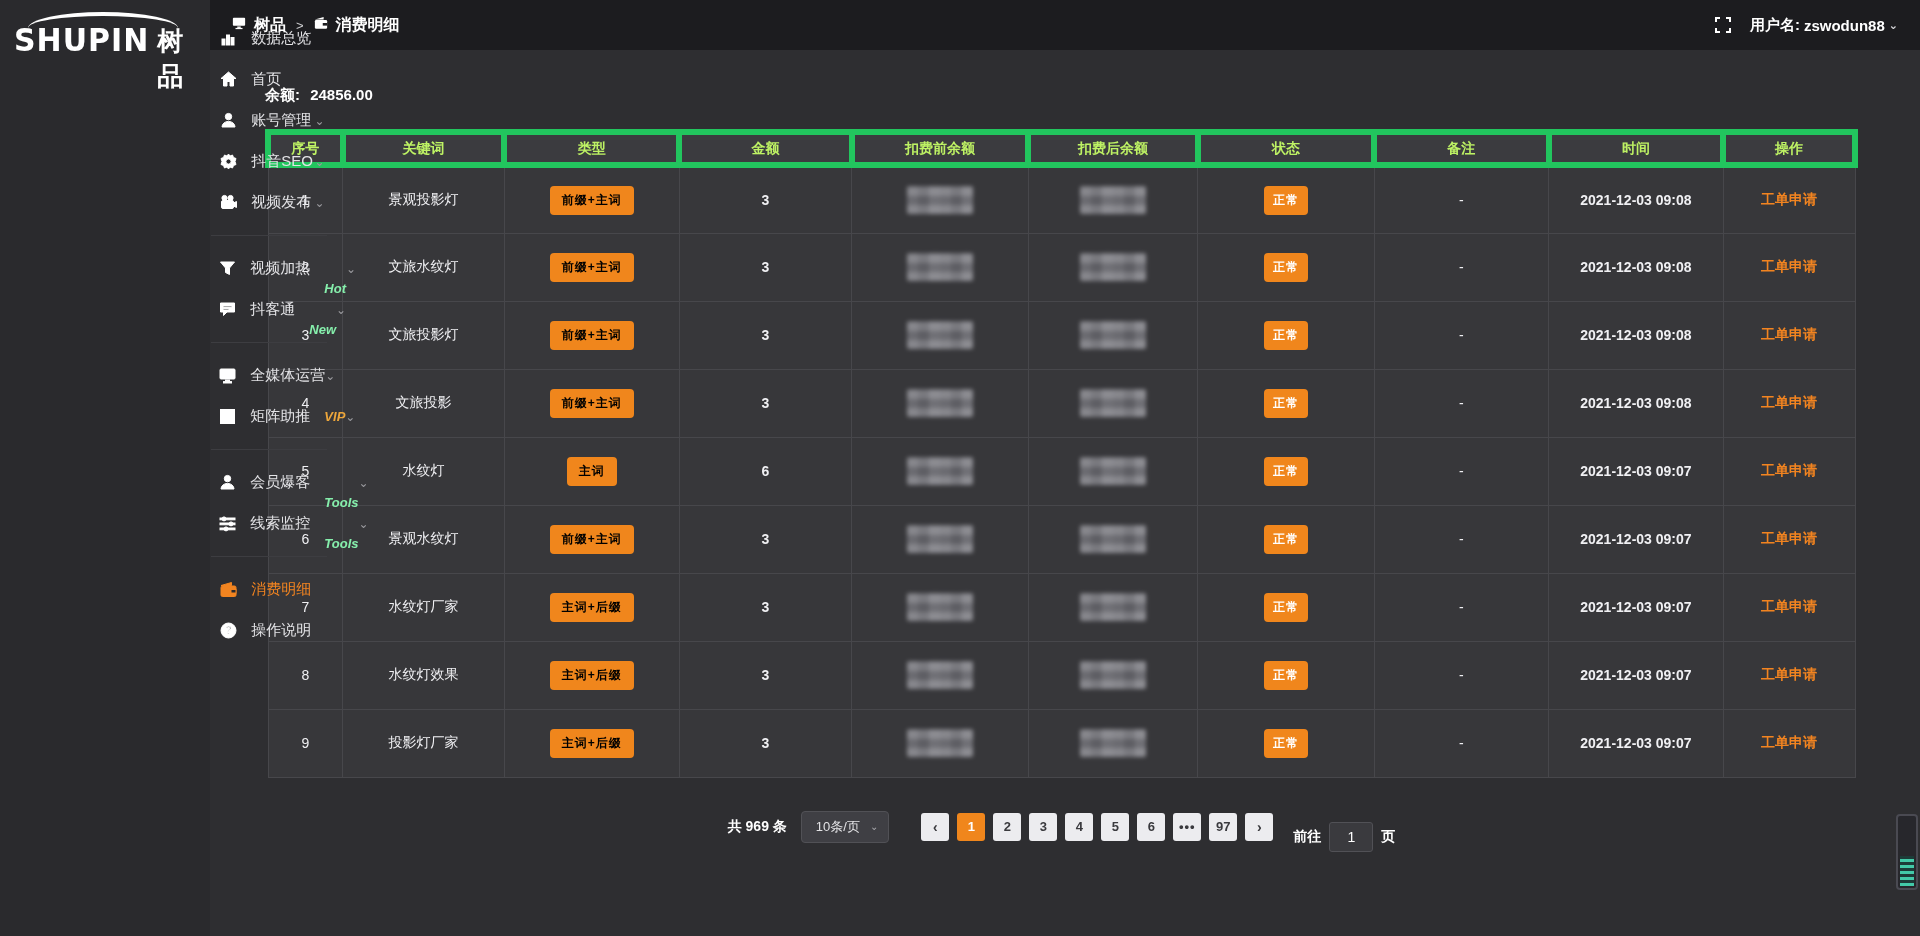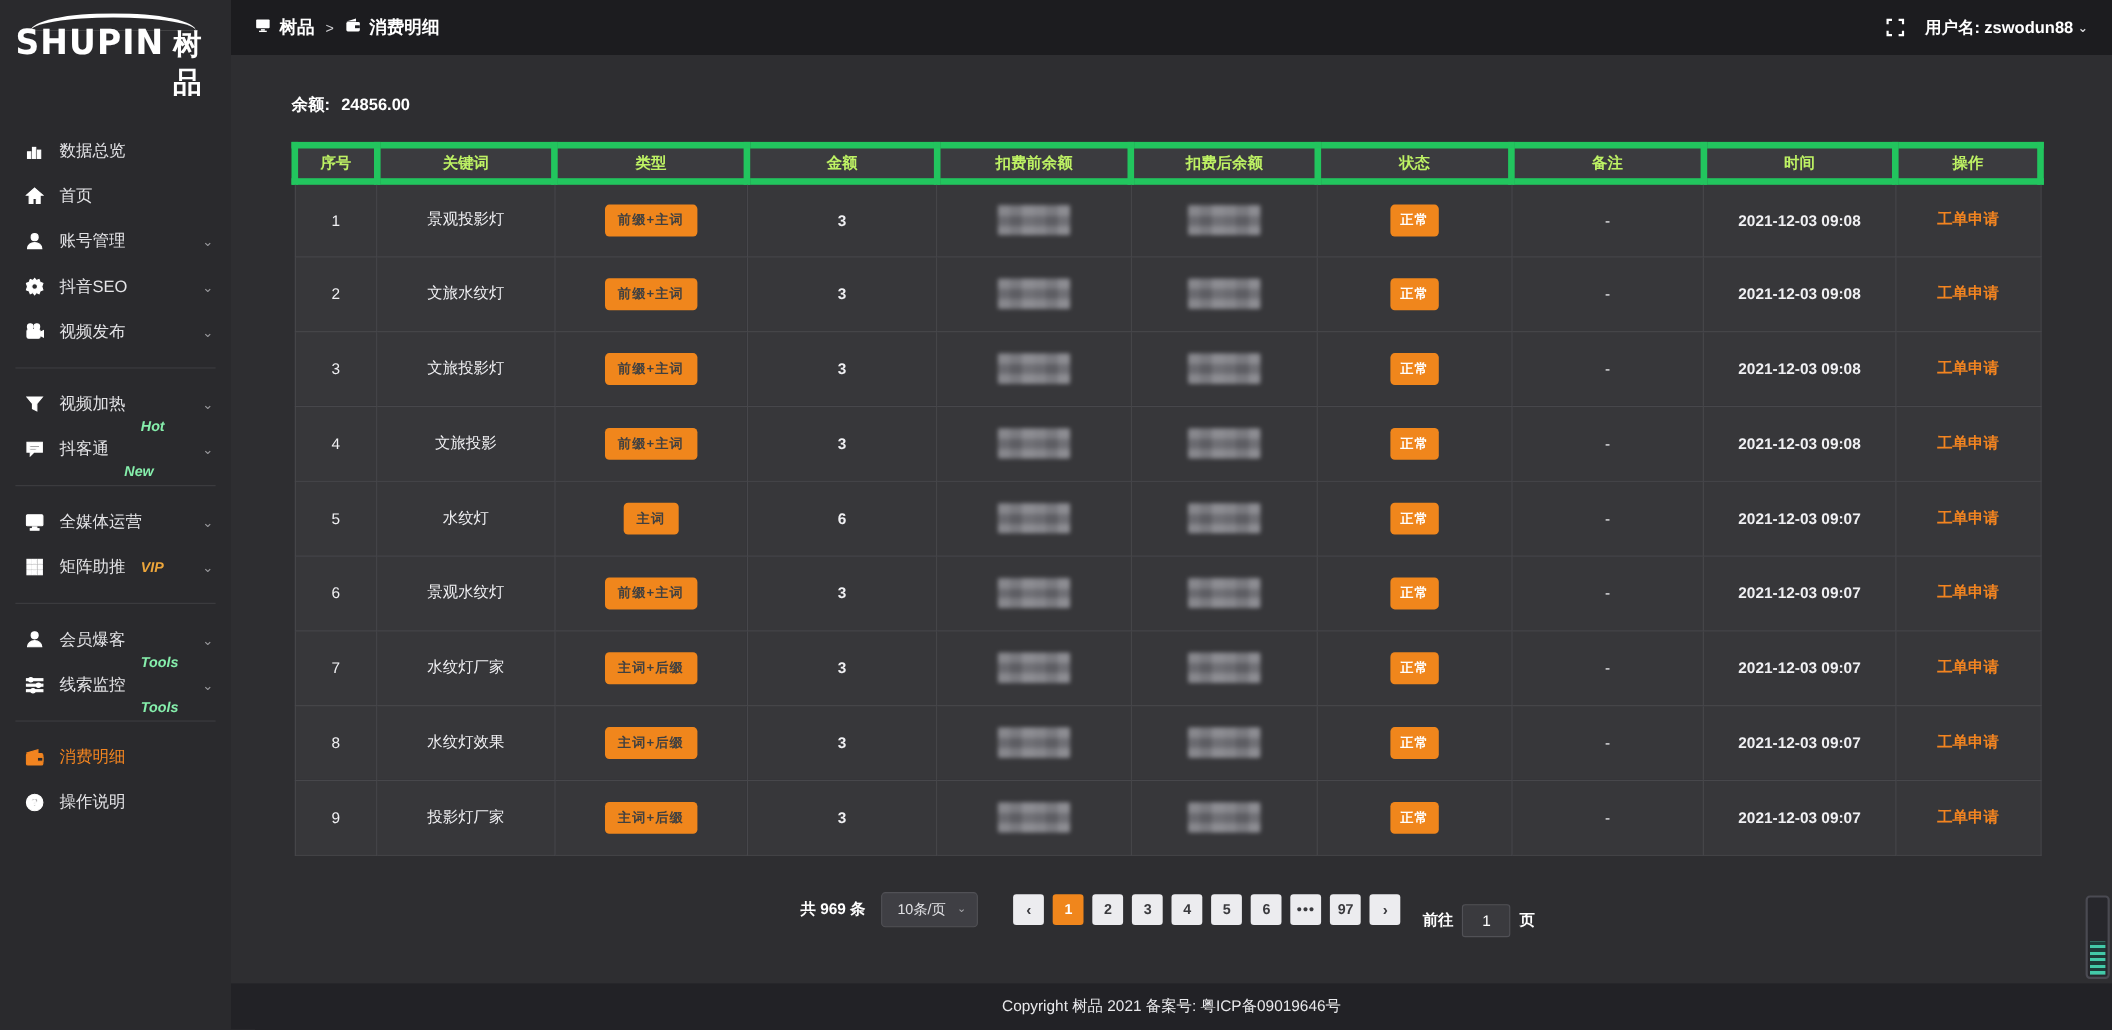--- a/index.html
+++ b/index.html
@@ -3,21 +3,21 @@
 <meta charset="utf-8">
 <style>
   * { margin:0; padding:0; box-sizing:border-box; }
   html,body { width:1920px; height:936px; overflow:hidden;
     font-family:"Liberation Sans","DejaVu Sans",sans-serif;
     background:#2e2e31; color:#e9e9ec; }
 
   
   .app { display:flex; width:100%; height:100%; }
   .sidebar { width:210px; min-width:210px; background:#2a2a2d; height:100%;
-    display:flex; flex-direction:column; z-index:3; }
+    display:flex; flex-direction:row; z-index:3; }
   .main-col { flex:1; display:flex; flex-direction:column; height:100%; }
 
   
   .logo { padding:10px 14px 6px 14px; }
   .logo-arc { width:150px; height:16px; border-top:4px solid #fff;
     border-radius:50%/100% 100% 0 0; margin:2px 0 -6px 14px; }
   .logo-row { display:flex; align-items:baseline; gap:8px; }
   .logo-en { font-size:30px; font-weight:bold; letter-spacing:1px; color:#fff;
     font-family:"DejaVu Sans",sans-serif; transform:scaleY(1.05); }
   .logo-cn { font-size:26px; font-weight:bold; color:#fff; }
@@ -57,21 +57,21 @@
   .balance .bval { margin-left:6px; }
 
   table.data { width:100%; border-collapse:collapse; table-layout:fixed;
     border:1px solid #47474b; }
   table.data th { background:#3b3b3f; border:6px solid #22c55e; height:33px;
     font-size:14px; font-weight:bold; color:#bef264; }
   table.data td { background:#37373a; border:1px solid #47474b; height:68px;
     text-align:center; font-size:14px; color:#f0f0f3; }
   td.keyword { font-size:15px; }
   td.amount, td.time { font-weight:bold; font-size:15px; }
-  .type-badge { display:inline-block; background:#f0861c; color:#404040; font-size:12px;
+  .type-badge { display:inline-block; background:#f0861c; color:#000000; font-size:12px;
     font-weight:bold; padding:6px 12px; border-radius:4px; letter-spacing:1px; }
   .status-badge { display:inline-block; background:#f0861c; color:#fff; font-size:12px;
     font-weight:bold; padding:6px 9px; border-radius:4px; letter-spacing:1px; }
   .masked { width:66px; height:28px; margin:0 auto; border-radius:2px;
     background:
       repeating-linear-gradient(0deg, rgba(170,170,176,.55) 0 9px, rgba(110,110,116,.55) 9px 18px),
       repeating-linear-gradient(90deg, #7c7c82 0 11px, #5a5a60 11px 22px, #8a8a90 22px 33px);
     filter:blur(2px); opacity:.85; }
   .action-link { color:#f28420; font-weight:bold; font-size:14px; cursor:pointer; }
 
@@ -523,21 +523,18 @@
           </span>
         <span class="pg-btn arrow">›</span>
         <span class="pg-goto">
           <span>前往</span>
           <input value="1" style="">
           <span>页</span>
         </span>
       </div>
     </section>
 
-    <footer class="footer">
-      <span>Copyright 树品 2021 备案号: 粤ICP备09019646号</span>
-    </footer>
   </div>
 </div>
 
 <div class="corner-widget">
   <div class="stripes"></div>
 </div>
 
 </body></html>

